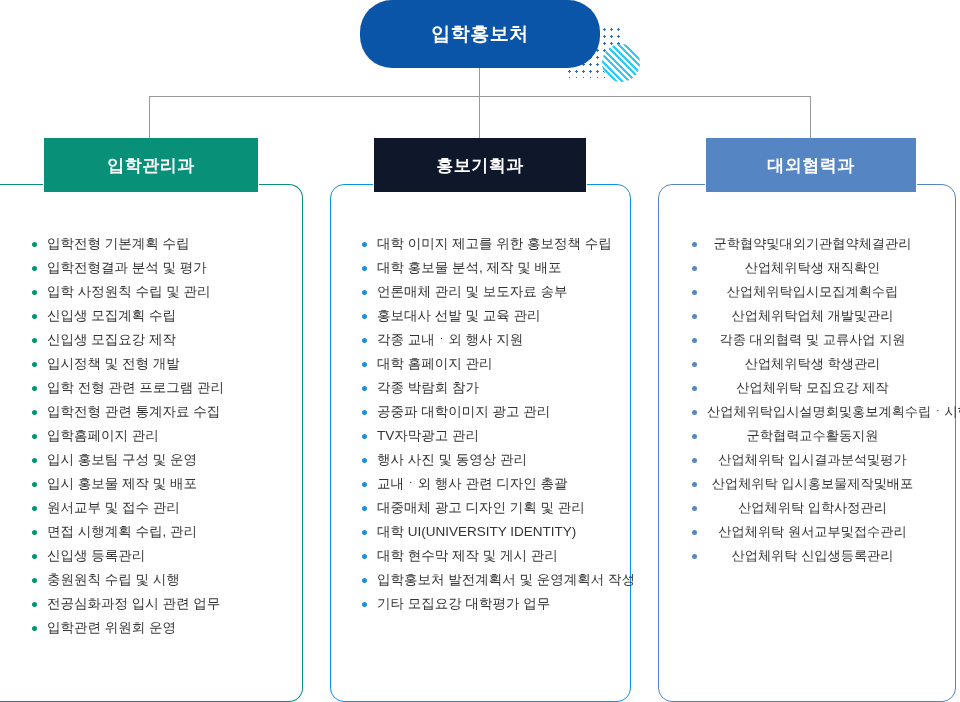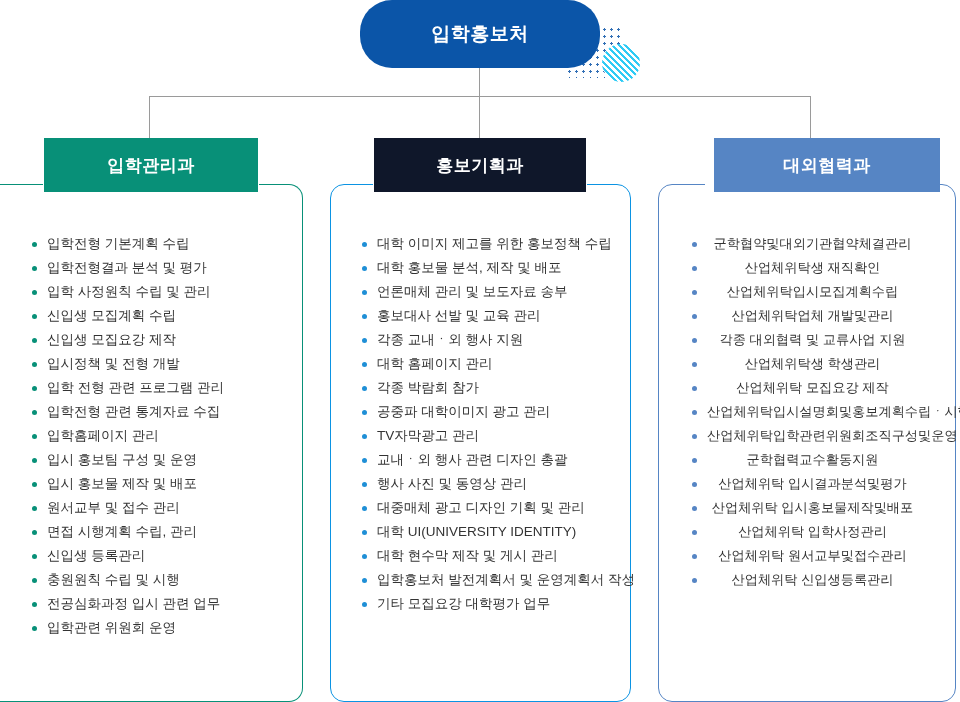--- a/index.html
+++ b/index.html
@@ -106,21 +106,21 @@
     align-items: center;
     justify-content: center;
     color: #ffffff;
     font-size: 17px;
     font-weight: bold;
     letter-spacing: 0.5px;
     z-index: 3;
   }
   .dept-1 .dept-header { left: 44px;  width: 214px; }
   .dept-2 .dept-header { left: 44px;  width: 212px; }
-  .dept-3 .dept-header { left: 56px;  width: 226px; }
+  .dept-3 .dept-header { left: 48px;  width: 210px; }
 
   .dept-body {
     position: absolute;
     top: 46px;
     left: 0;
     right: 0;
     height: 518px;
     border: 1px solid #0B93E3;
     border-radius: 14px;
     box-sizing: border-box;
@@ -243,22 +243,22 @@
     <ul class="dept-list">
       <li>대학 이미지 제고를 위한 홍보정책 수립</li>
       <li>대학 홍보물 분석, 제작 및 배포</li>
       <li>언론매체 관리 및 보도자료 송부</li>
       <li>홍보대사 선발 및 교육 관리</li>
       <li>각종 교내ㆍ외 행사 지원</li>
       <li>대학 홈페이지 관리</li>
       <li>각종 박람회 참가</li>
       <li>공중파 대학이미지 광고 관리</li>
       <li>TV자막광고 관리</li>
+      <li>행사 사진 및 동영상 관리</li>
       <li>교내ㆍ외 행사 관련 디자인 총괄</li>
-      <li>행사 사진 및 동영상 관리</li>
       <li>대중매체 광고 디자인 기획 및 관리</li>
       <li>대학 UI(UNIVERSITY IDENTITY)</li>
       <li>대학 현수막 제작 및 게시 관리</li>
       <li>입학홍보처 발전계획서 및 운영계획서 작성</li>
       <li>기타 모집요강 대학평가 업무</li>
     </ul>
   </div>
 
   <div class="dept dept-3">
     <div class="dept-body"></div>
@@ -268,21 +268,20 @@
     </div>
     <ul class="dept-list">
       <li>군학협약및대외기관협약체결관리</li>
       <li>산업체위탁생 재직확인</li>
       <li>산업체위탁입시모집계획수립</li>
       <li>산업체위탁업체 개발및관리</li>
       <li>각종 대외협력 및 교류사업 지원</li>
       <li>산업체위탁생 학생관리</li>
       <li>산업체위탁 모집요강 제작</li>
       <li>산업체위탁입시설명회및홍보계획수립ㆍ시행</li>
-      <li>산업체위탁입학관련위원회조직구성및운영</li>
       <li>군학협력교수활동지원</li>
       <li>산업체위탁 입시결과분석및평가</li>
       <li>산업체위탁 입시홍보물제작및배포</li>
       <li>산업체위탁 입학사정관리</li>
       <li>산업체위탁 원서교부및접수관리</li>
       <li>산업체위탁 신입생등록관리</li>
     </ul>
   </div>
 
 </div>

